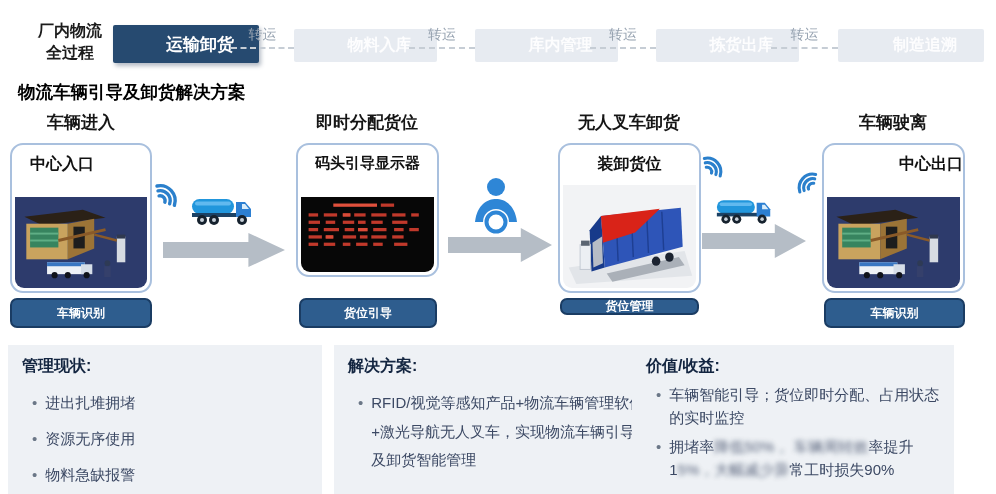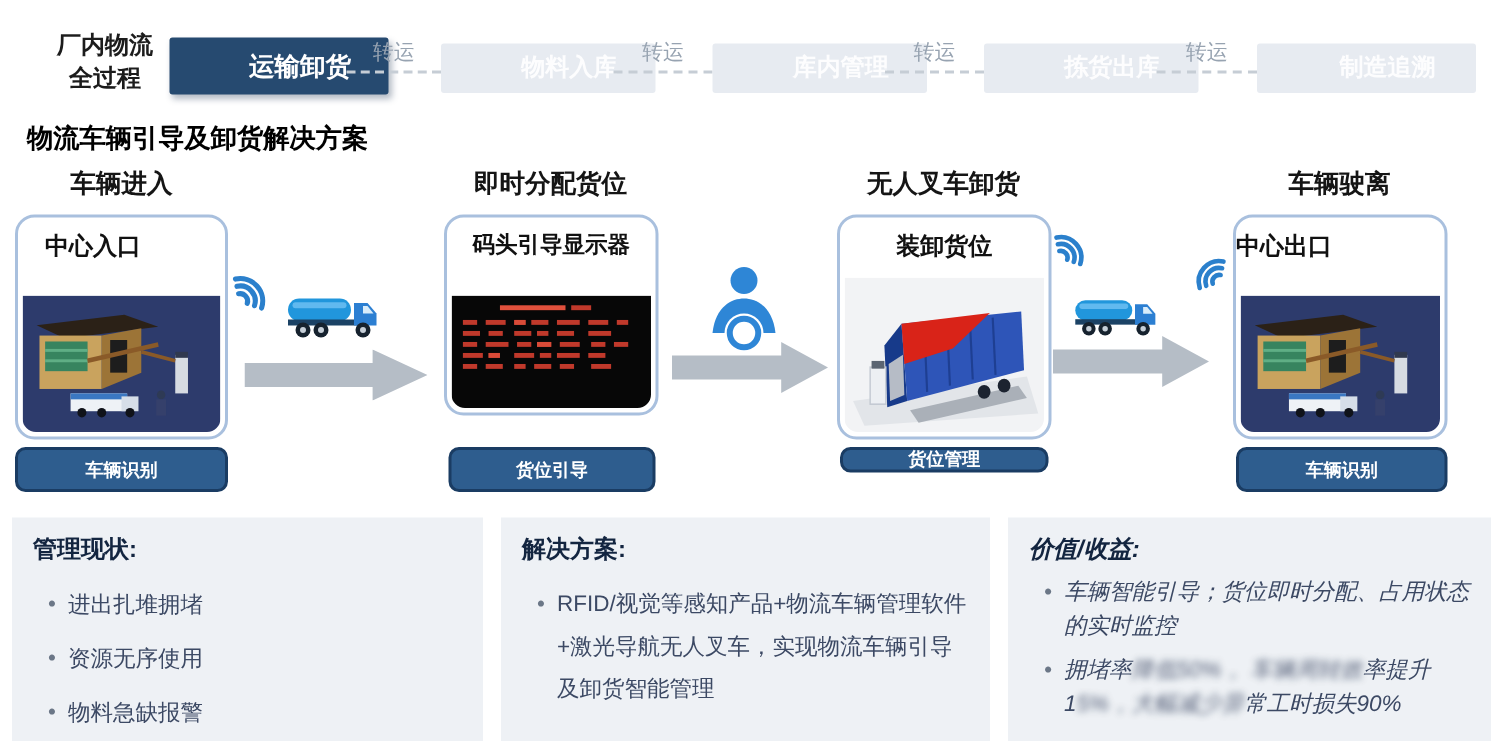--- a/index.html
+++ b/index.html
@@ -263,21 +263,21 @@
         <circle cx="52" cy="30" r="2" fill="#c6cfd8"></circle>
     </svg>
   </div>
   <div class="abs" style="left:702px;top:224px;width:104px;height:34px;">
     <svg viewBox="0 0 120 34" preserveAspectRatio="none" style="width:100%;height:100%;">
       <polygon points="0,9 84,9 84,0 120,17 84,34 84,25 0,25" fill="#b5bdc6"></polygon>
     </svg>
   </div>
 
   <div class="abs card" style="left:822px;top:143px;width:143px;height:150px;">
-    <div class="card-label" style="">中心出口</div>
+    <div class="card-label" style="padding-left:18px;text-align:right;">中心出口</div>
     <div class="card-img" style="top:52px;">
       <svg viewBox="0 0 140 92" preserveAspectRatio="none">
         <rect x="0" y="0" width="140" height="92" fill="#2d3b6c"></rect>
         <polygon points="10,20 72,13 96,21 30,29" fill="#2b2117"></polygon>
         <rect x="12" y="27" width="44" height="36" fill="#c9a35e"></rect>
         <rect x="16" y="31" width="30" height="20" fill="#37845f"></rect>
         <rect x="16" y="36" width="30" height="2" fill="#5fae85"></rect>
         <rect x="16" y="43" width="30" height="2" fill="#5fae85"></rect>
         <polygon points="56,27 84,22 84,52 56,63" fill="#9c7437"></polygon>
         <rect x="62" y="30" width="12" height="22" fill="#1d1d1d"></rect>
@@ -315,21 +315,21 @@
   </div>
 
   <div class="abs panel p2" style="left:334px;width:326px;">
     <div class="panel-title">解决方案:</div>
     <div class="bullet">
         <span class="dot">•</span>
         <span>RFID/视觉等感知产品+物流车辆管理软件+激光导航无人叉车，实现物流车辆引导及卸货智能管理</span>
       </div>
   </div>
 
-  <div class="abs panel p3" style="left:672px;width:322px;font-style:italic;">
+  <div class="abs panel p3" style="left:632px;width:322px;">
     <div class="panel-title">价值/收益:</div>
     <div class="bullet">
         <span class="dot">•</span>
         <span>车辆智能引导；货位即时分配、占用状态的实时监控</span>
       </div>
     <div class="bullet">
         <span class="dot">•</span>
       <span>
         <span>拥堵率</span><span class="redacted">降低50%， 车辆周转效</span><span>率提升1</span><span class="redacted">5%，大幅减少异</span><span>常工时损失90%</span>
       </span>

